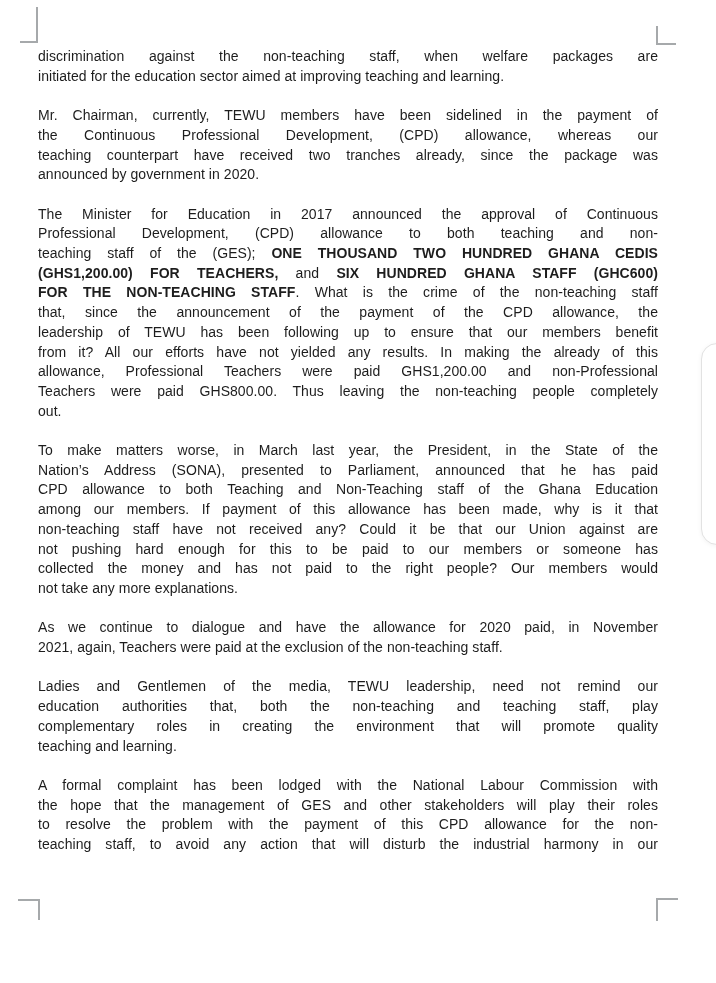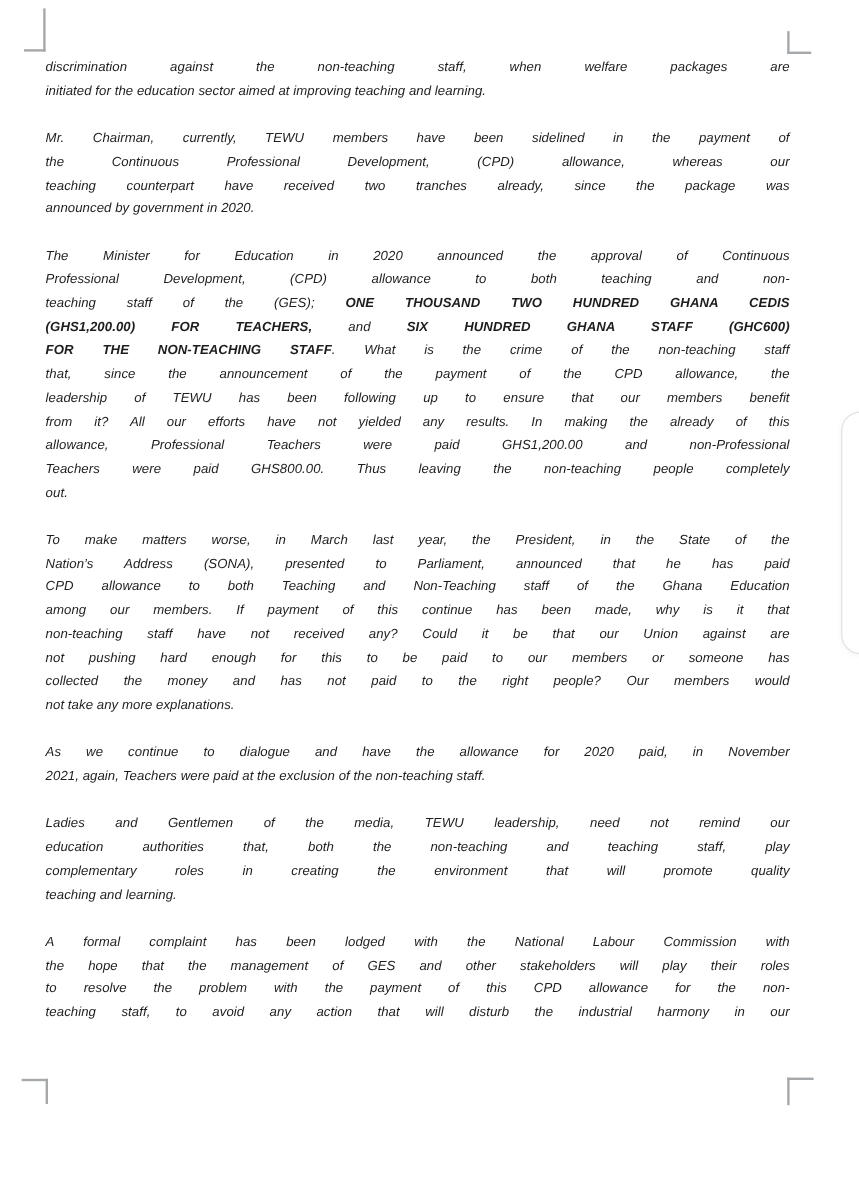--- a/index.html
+++ b/index.html
@@ -19,27 +19,26 @@
   
   .doc-text{
     position:absolute;
     left:38px;top:47px;
     width:620px;
     color:var(--text);
   }
   .para{margin:0 0 19.7px 0;}
   .para:last-child{margin-bottom:16px;}
   .line{
-    font-size:11px;
+    font-size:14px;
     line-height:19.7px;
     text-align:justify;
     text-align-last:justify;
     -moz-text-align-last:justify;
     letter-spacing:0.05px;
-    font-style:italic;
   }
   .line.last{
     text-align-last:left;
     -moz-text-align-last:left;
   }
   .bold{font-weight:700;}
   
   .corner{position:absolute;}
   .corner.tl{left:20px;top:7px;width:16px;height:34px;
     border-right:2px solid var(--mark);border-bottom:2px solid var(--mark);}
@@ -75,37 +74,37 @@
       <div class="line"><span>discrimination against the non-teaching staff, when welfare packages are</span></div>
       <div class="line last"><span>initiated for the education sector aimed at improving teaching and learning.</span></div>
     </div>
     <div class="para">
       <div class="line"><span>Mr. Chairman, currently, TEWU members have been sidelined in the payment of</span></div>
       <div class="line"><span>the Continuous Professional Development, (CPD) allowance, whereas our</span></div>
       <div class="line"><span>teaching counterpart have received two tranches already, since the package was</span></div>
       <div class="line last"><span>announced by government in 2020.</span></div>
     </div>
     <div class="para">
-      <div class="line"><span>The Minister for Education in 2020 announced the approval of Continuous</span></div>
+      <div class="line"><span>The Minister for Education in 2017 announced the approval of Continuous</span></div>
       <div class="line"><span>Professional Development, (CPD) allowance to both teaching and non-</span></div>
       <div class="line"><span>teaching staff of the (GES); </span><span class="bold">ONE THOUSAND TWO HUNDRED GHANA CEDIS</span></div>
       <div class="line"><span class="bold">(GHS1,200.00) FOR TEACHERS,</span><span> and </span><span class="bold">SIX HUNDRED GHANA STAFF (GHC600)</span></div>
       <div class="line"><span class="bold">FOR THE NON-TEACHING STAFF</span><span>. What is the crime of the non-teaching staff</span></div>
       <div class="line"><span>that, since the announcement of the payment of the CPD allowance, the</span></div>
       <div class="line"><span>leadership of TEWU has been following up to ensure that our members benefit</span></div>
       <div class="line"><span>from it? All our efforts have not yielded any results. In making the already of this</span></div>
       <div class="line"><span>allowance, Professional Teachers were paid GHS1,200.00 and non-Professional</span></div>
       <div class="line"><span>Teachers were paid GHS800.00. Thus leaving the non-teaching people completely</span></div>
       <div class="line last"><span>out.</span></div>
     </div>
     <div class="para">
       <div class="line"><span>To make matters worse, in March last year, the President, in the State of the</span></div>
       <div class="line"><span>Nation’s Address (SONA), presented to Parliament, announced that he has paid</span></div>
       <div class="line"><span>CPD allowance to both Teaching and Non-Teaching staff of the Ghana Education</span></div>
-      <div class="line"><span>among our members. If payment of this continue has been made, why is it that</span></div>
+      <div class="line"><span>among our members. If payment of this allowance has been made, why is it that</span></div>
       <div class="line"><span>non-teaching staff have not received any? Could it be that our Union against are</span></div>
       <div class="line"><span>not pushing hard enough for this to be paid to our members or someone has</span></div>
       <div class="line"><span>collected the money and has not paid to the right people? Our members would</span></div>
       <div class="line last"><span>not take any more explanations.</span></div>
     </div>
     <div class="para">
       <div class="line"><span>As we continue to dialogue and have the allowance for 2020 paid, in November</span></div>
       <div class="line last"><span>2021, again, Teachers were paid at the exclusion of the non-teaching staff.</span></div>
     </div>
     <div class="para">

